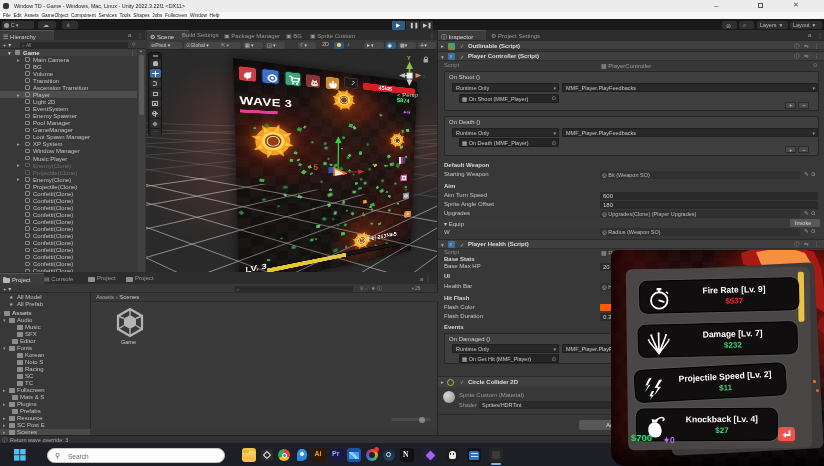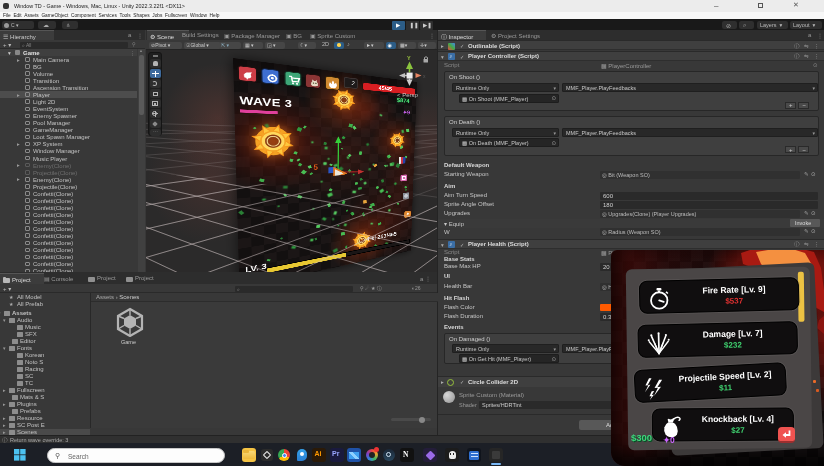--- a/index.html
+++ b/index.html
@@ -1014,31 +1014,31 @@
  <svg class="abs" style="left:6px;top:5px;" width="26" height="26" viewBox="0 0 26 26">
 <g fill="#fff">
             <path d="M8 3 L4 10 L7 10 L3 17 L9 9.5 L6.3 9.5 L10.5 3 Z"></path>
 <path d="M18 5 L13 13 L16.4 13 L12 21 L19.5 12 L16 12 L21 5 Z"></path>
 <path d="M10 16 L7.5 21 L9.7 21 L7.5 25 L12 19.7 L9.9 19.7 L12.5 16 Z"></path>
           </g>
 </svg>
  <div class="tx" style="left:34px;top:5px;width:112px;text-align:center;font-size:8.5px;font-weight:bold;color:#fff;">Projectile Speed [Lv. 2]</div>
  <div class="tx" style="left:34px;top:17px;width:112px;text-align:center;font-size:8px;font-weight:bold;color:#3ecf6e;">$11</div>
 </div>
-   <div class="abs" style="left:24px;top:140px;width:142px;height:33px;background:#100e0f;border:1.5px solid #000;border-radius:8px;transform:rotate(0.4deg);box-shadow:0 0 0 1px rgba(120,115,115,0.25);">
+   <div class="abs" style="left:8px;top:140px;width:142px;height:33px;background:#100e0f;border:1.5px solid #000;border-radius:8px;transform:rotate(0.4deg);box-shadow:0 0 0 1px rgba(120,115,115,0.25);">
  <svg class="abs" style="left:6px;top:4px;" width="26" height="26" viewBox="0 0 26 26">
 <path d="M9.5 9 Q6.5 10.5 5.5 14 Q4.5 18 6.5 21 Q8.5 24 12.5 24 Q16.5 24 18 21 Q19.5 17.5 18 13.5 Q16.5 10 13.5 9 Z" fill="#fff"></path>
 <path d="M9.5 9 L8.8 6.5 Q8.8 5.2 10 5.6 L12 6.3 L14.5 5 Q15.8 4.6 15.4 6 L14 9 Z" fill="#fff"></path>
 <path d="M15 5.5 Q18.5 3 20.5 4.5 Q22 5.8 20.2 7" fill="none" stroke="#fff" stroke-width="1.5" stroke-linecap="round"></path>
 </svg>
  <div class="tx" style="left:34px;top:5px;width:102px;text-align:center;font-size:8.5px;font-weight:bold;color:#fff;">Knockback [Lv. 4]</div>
  <div class="tx" style="left:34px;top:17px;width:102px;text-align:center;font-size:8px;font-weight:bold;color:#3ecf6e;">$27</div>
 </div>
  </div>
- <div class="tx" style="left:20px;top:182px;font-size:9.5px;font-weight:bold;color:#3ed47c;text-shadow:1px 1px 0 #052;">$300</div>
+ <div class="tx" style="left:20px;top:182px;font-size:9.5px;font-weight:bold;color:#3ed47c;text-shadow:1px 1px 0 #052;">$700</div>
  <div class="tx" style="left:52px;top:185px;font-size:8.5px;font-weight:bold;color:#cc66ff;">✦0</div>
  <div class="abs" style="left:167px;top:177px;width:17px;height:16px;background:#ef5350;border-radius:4px;border-bottom:2.5px solid #9c2f2f;">
    <svg class="abs" style="left:3px;top:2px;" width="11" height="11" viewBox="0 0 11 11">
         <path d="M8.5 1.5 L8.5 6 L3.5 6" fill="none" stroke="#fff" stroke-width="1.8"></path>
         <path d="M5 3.2 L1.5 6 L5 8.8 Z" fill="#fff"></path>
       </svg>
  </div>
  <div class="abs" style="left:202px;top:130px;width:3px;height:3px;background:#e86a28;border-radius:1px;"></div>
  <div class="abs" style="left:205px;top:139px;width:3px;height:3px;background:#d85a20;border-radius:1px;"></div>
 </div>

